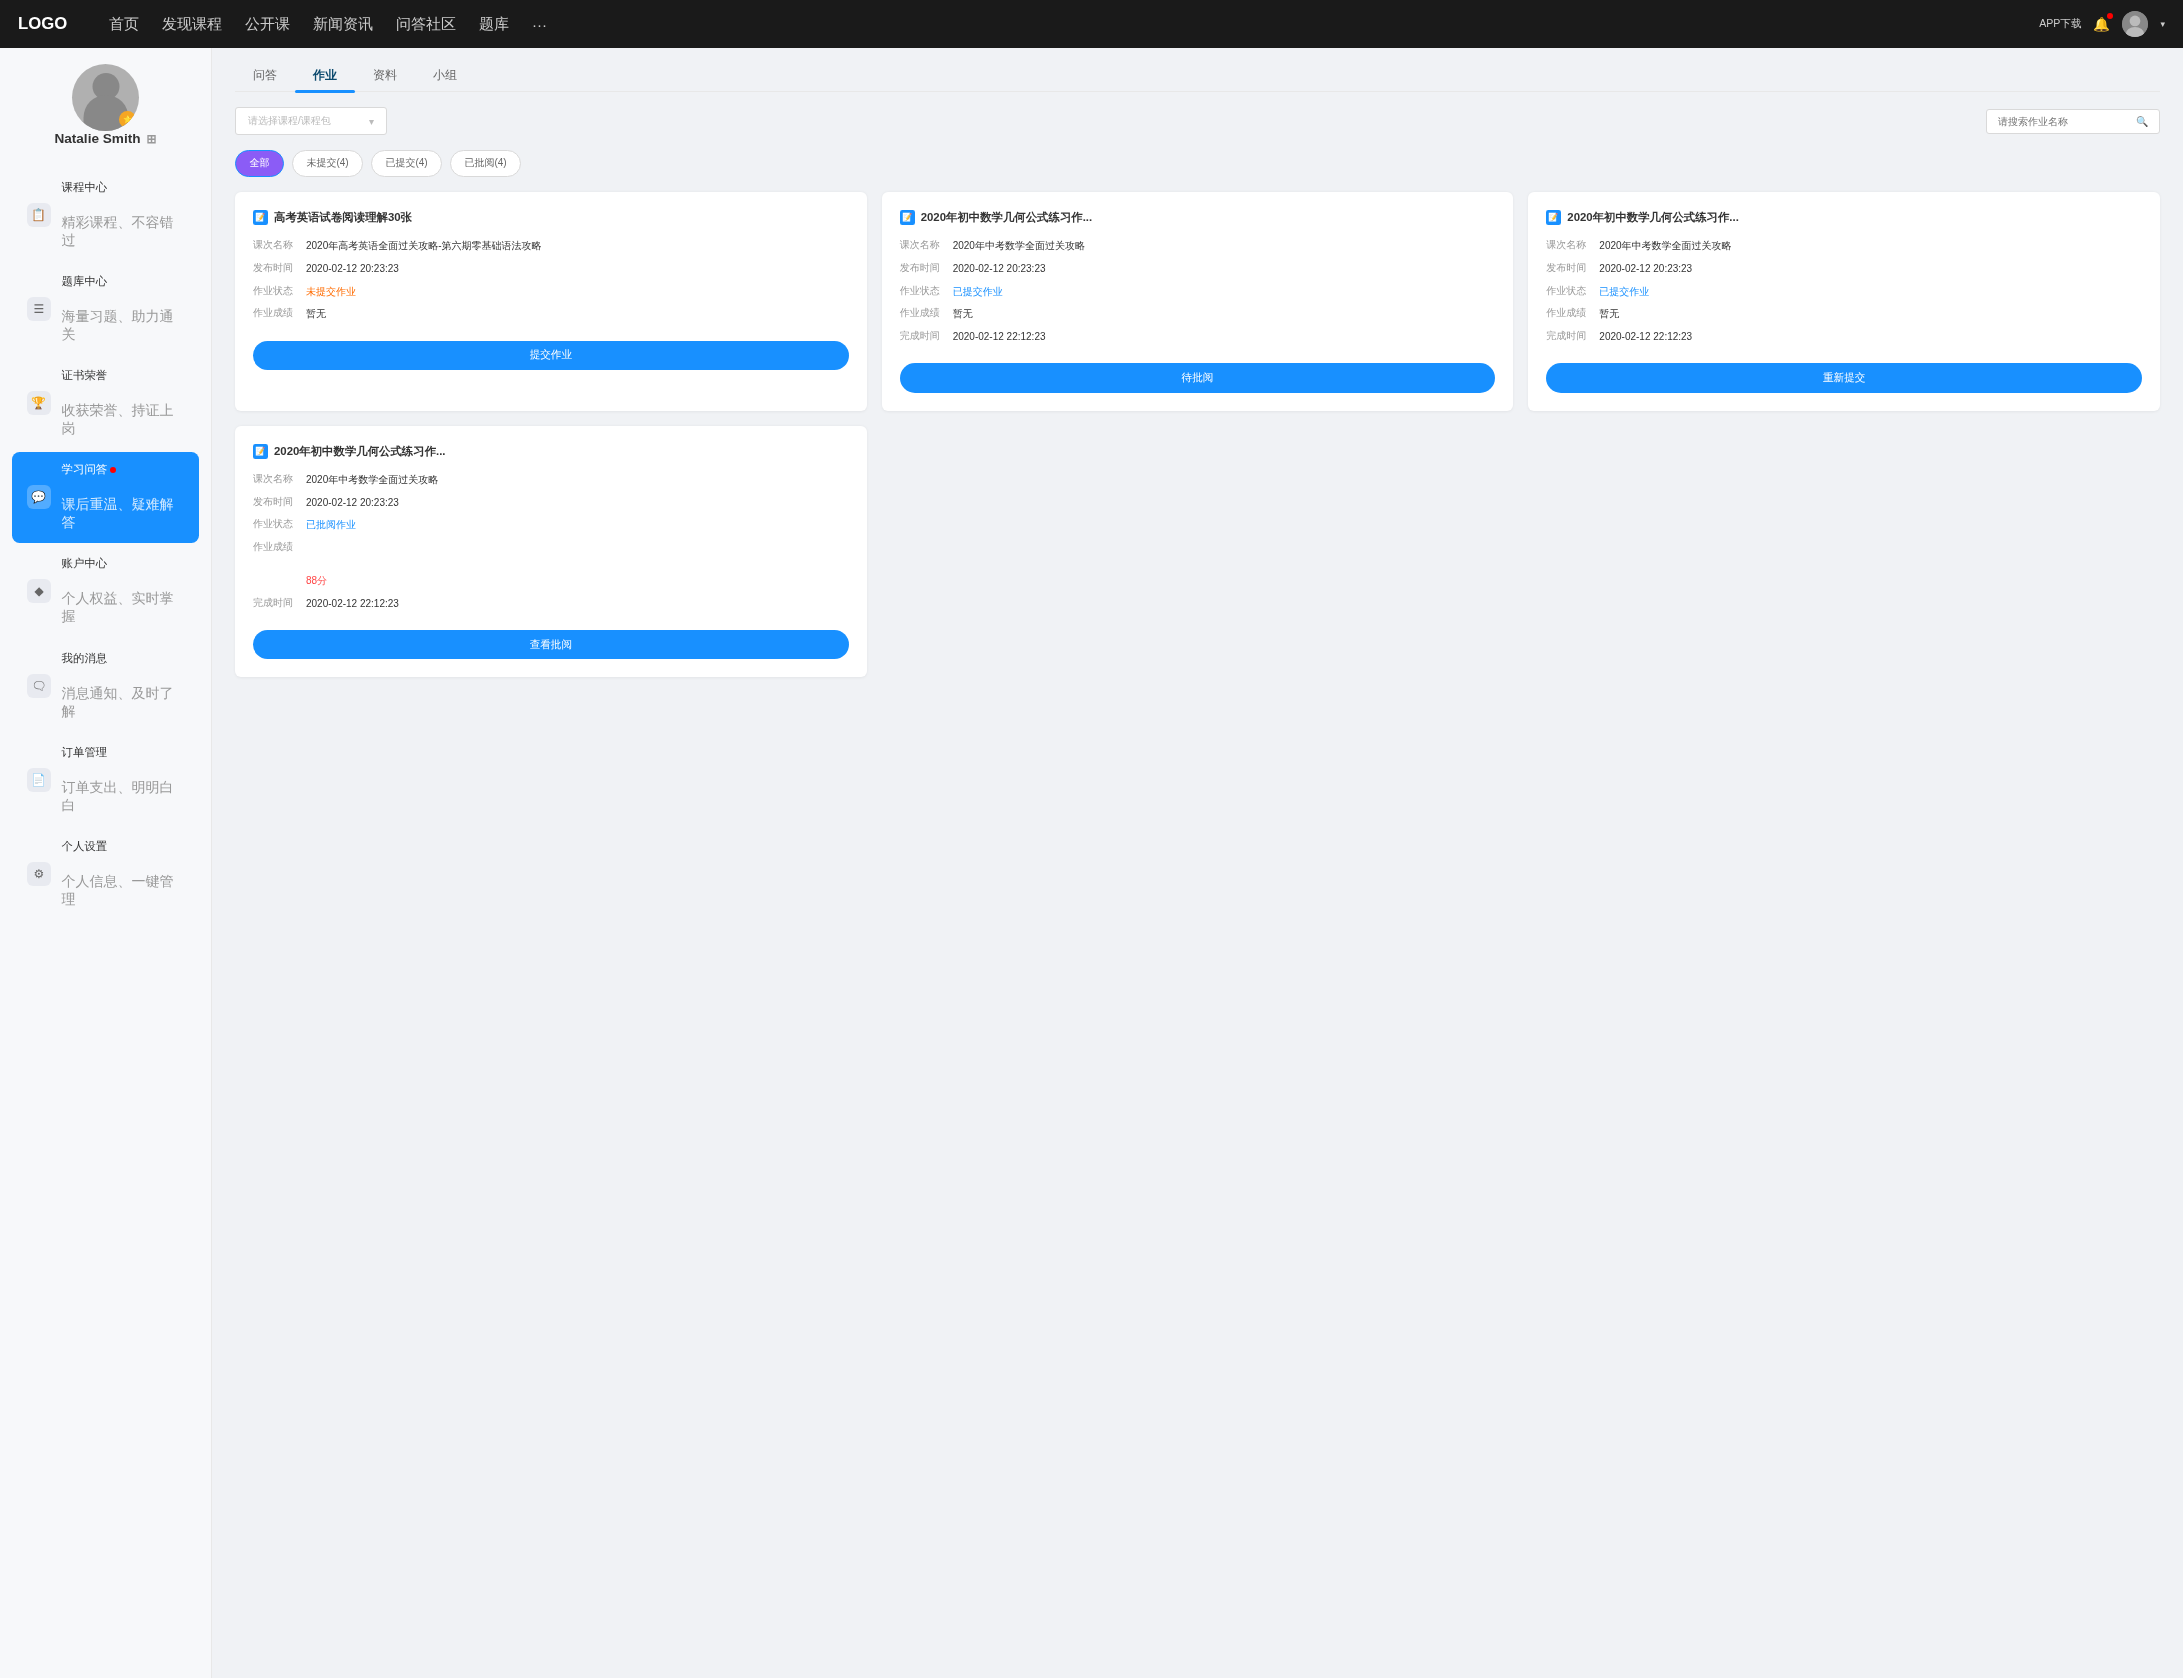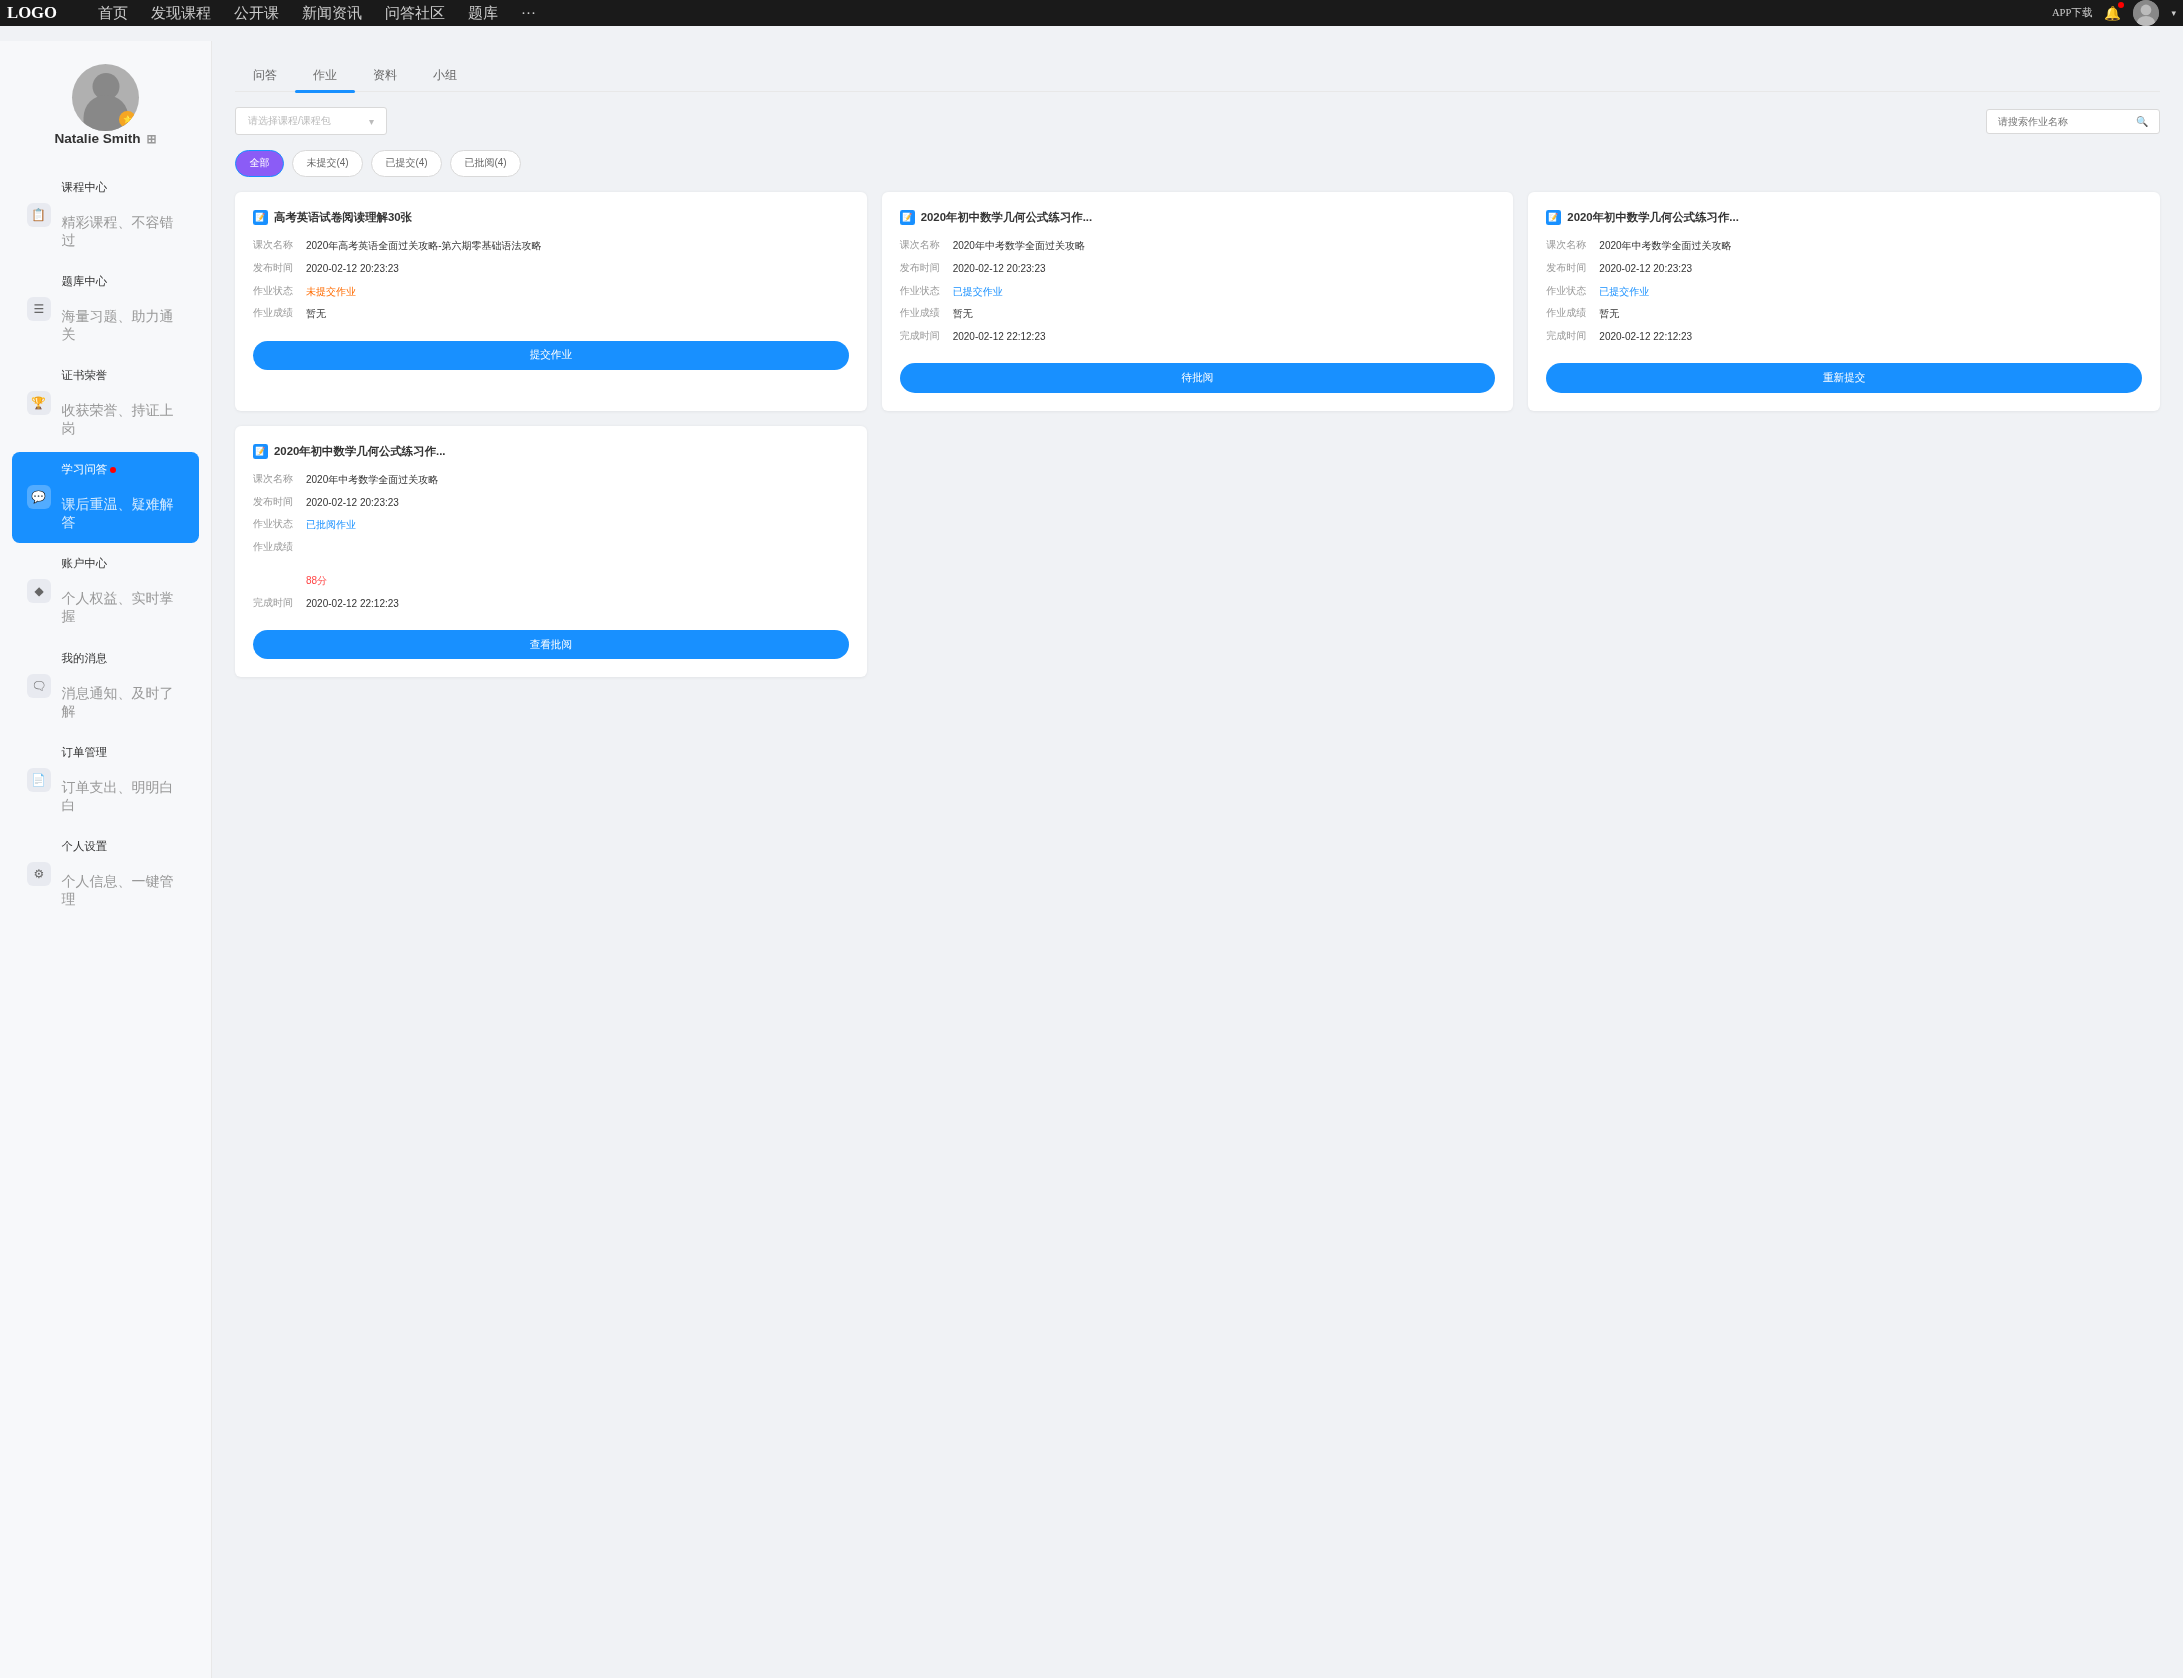--- a/index.html
+++ b/index.html
@@ -1,28 +1,27 @@
 <!DOCTYPE html>
 <html style="font-size:12px"><head>
   <meta charset="utf-8">
   <style>
     * { margin: 0; padding: 0; box-sizing: border-box; }
     body { font-family: 'PingFang SC', 'Microsoft YaHei', sans-serif; background: #f0f2f5; color: #333; font-size: 10.6px; }
 
     
     .header {
       background: #1a1a1a;
-      height: 26px;
-      display: flex;
-      align-items: center;
-      padding: 0 7px;
+      height: 48px;
+      display: flex;
+      align-items: center;
+      padding: 0 18px;
       position: fixed;
       top: 0; left: 0; right: 0;
       z-index: 100;
-      font-family: Liberation Serif, serif;
     }
     .header-logo {
       color: white;
       font-size: 16.7px;
       font-weight: bold;
       margin-right: 30px;
       min-width: 61px;
     }
     .header-nav {
       display: flex;
@@ -166,22 +165,22 @@
       gap: 0;
     }
     .tab-item {
       padding: 7.6px 18px;
       font-size: 12px;
       color: #666;
       cursor: pointer;
       position: relative;
     }
     .tab-item.active {
-      color: #737373;
-      font-weight: 400;
+      color: #0c4a6e;
+      font-weight: 700;
     }
     .tab-item.active::after {
       content: '';
       position: absolute;
       bottom: -1.5px;
       left: 0; right: 0;
       height: 2.3px;
       background: #1890ff;
       border-radius: 1.5px;
     }

